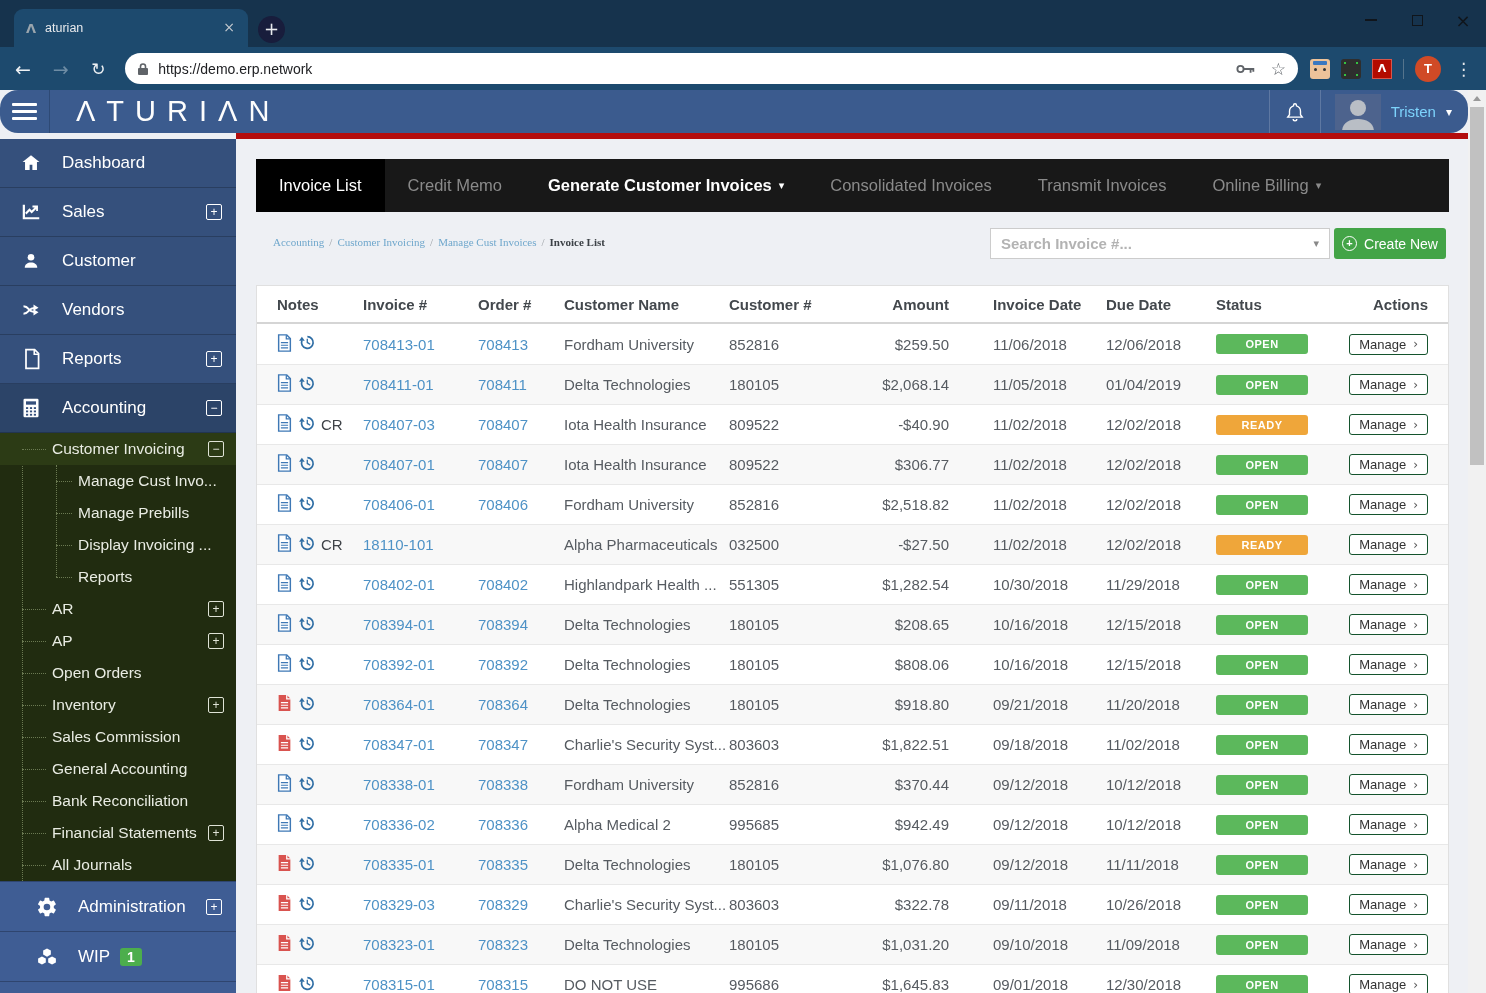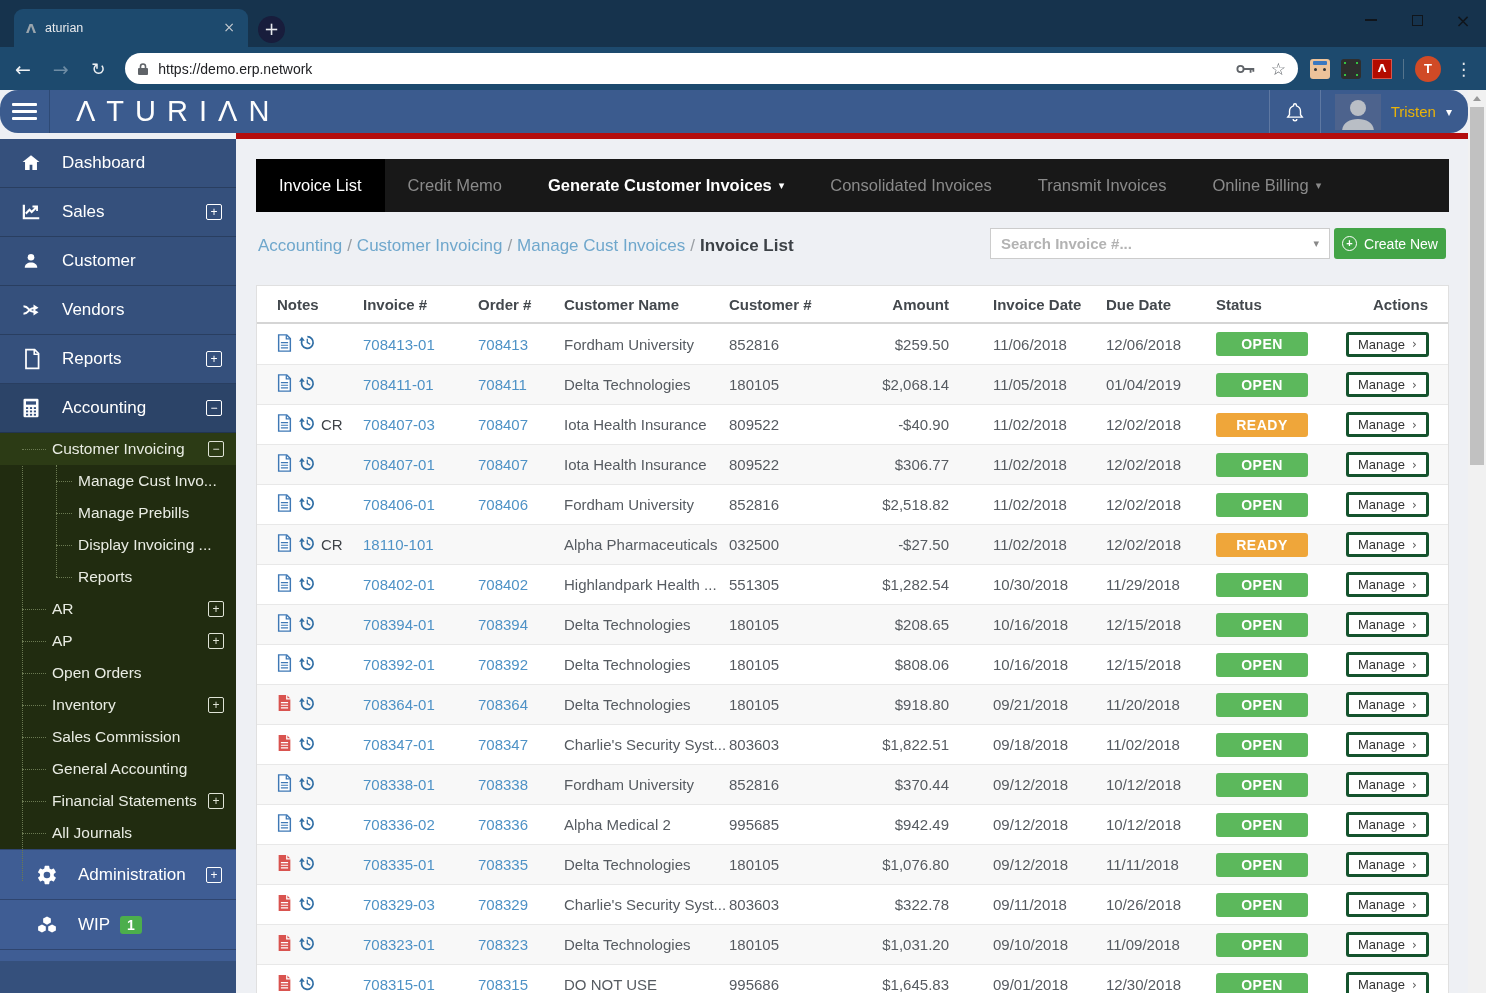--- a/index.html
+++ b/index.html
@@ -48,21 +48,21 @@
   
   .app-header { position:absolute; top:90px; left:0; width:1468px; height:43px; background:#3b5b8e; z-index:40; display:flex; align-items:center;border-radius:18px; }
   .hamburger { width:50px; height:100%; display:flex; flex-direction:column; justify-content:center; gap:4px; padding:0 12px; border-right:1px solid #2e4a75; }
   .hamburger i { display:block; height:3px; background:#fff; border-radius:1px; }
   .logo { margin-left:26px; color:#fdfdfd; font-size:29px; letter-spacing:11px; font-weight:400; }
   .hdr-right { margin-left:auto; height:100%; display:flex; align-items:center; }
   .hdr-div { width:1px; height:100%; background:rgba(255,255,255,.18); }
   .bell { width:50px; display:flex; justify-content:center; }
   .hdr-user { display:flex; align-items:center; padding:0 16px 0 14px; gap:10px; height:100%; }
   .avatar-box { width:46px; height:36px; background:#4d638d; display:flex; align-items:flex-end; justify-content:center; overflow:hidden; }
-  .user-name { color:#eab308; font-size:15px; }
+  .user-name { color:#7dd3fc; font-size:15px; }
   .user-caret { color:#fff; font-size:12px; }
   .red-stripe { position:absolute; top:133px; left:236px; width:1232px; height:6px; background:#b30d0d; z-index:41; }
 
   
   .sidebar { position:absolute; top:139px; left:0; width:236px; height:966px; background:#35507c; z-index:30; }
   .snav-item { height:49px; display:flex; align-items:center; padding:0 14px 0 18px; border-bottom:1px solid rgba(0,0,0,.22); color:#fff; }
   .snav-item.active { background:#2c4468; }
   .snav-ico { width:26px; display:flex; justify-content:center; margin-right:18px; }
   .snav-label { font-size:17px; flex:1; }
   .expander { width:16px; height:16px; border:1px solid #fff; border-radius:2px; font-size:12px; line-height:14px; text-align:center; color:#fff; }
@@ -81,21 +81,21 @@
   .wip-badge { margin-left:10px; background:var(--wip-badge,#4cae4c); color:#fff; font-size:14px; font-weight:bold; border-radius:3px; padding:1px 7px; }
   .side-fill { height:12px; background:#3f5d94; border-top:1px solid rgba(0,0,0,.25); }
 
   
   .tabbar { position:absolute; left:256px; top:159px; width:1193px; height:53px; background:#181818; display:flex; z-index:20; }
   .tb-item { display:flex; align-items:center; padding:0 23px; color:#8a8a8a; font-size:16.5px; gap:7px; }
   .tb-item.active { background:#000; color:#fff; }
   .tb-item.bright { color:#fff; font-weight:bold; }
   .tb-caret { font-size:11px; }
 
-  .breadcrumb { position:absolute; left:258px; top:236px; font-size:17px; color:#9a9fa4; z-index:20; }
+  .breadcrumb { position:absolute; left:273px; top:236px; font-size:11px; color:#9a9fa4; z-index:20;font-family:Liberation Serif, serif; }
   .breadcrumb a { color:#6fa7cc; text-decoration:none; }
   .breadcrumb .cur { color:#3c4146; font-weight:bold; }
   .bc-sep { margin:0 5px; }
 
   .searchbox { position:absolute; left:990px; top:228px; width:340px; height:31px; background:#fff; border:1px solid #ccc;
                display:flex; align-items:center; padding:0 10px; z-index:20; }
   .searchbox .ph { flex:1; color:#b3b3b3; font-size:15px; font-weight:bold; }
   .searchbox .caret { color:#888; font-size:11px; }
   .create-btn { position:absolute; left:1334px; top:228px; width:112px; height:31px; background:var(--create-button,#43a447);
                 border-radius:3px; display:flex; align-items:center; justify-content:center; gap:7px; color:#fff; font-size:14px; z-index:20; border:none; }
@@ -107,25 +107,25 @@
   .trow { height:40px; font-size:15px; color:#565b61; border-top:1px solid #e8e8e8; }
   .trow:first-of-type { border-top:none; }
   .trow:nth-of-type(even) { background:#f8f8f8; }
   .c-amount { text-align:right; }
   .c-invdate { padding-left:44px; }
   .c-actions { text-align:right; }
   .notes-cell { display:flex; align-items:center; gap:6px; }
   .cr { color:#3f4348; }
   .tlink { color:var(--link-blue,#4e92c6); text-decoration:none; }
   .cname { white-space:nowrap; overflow:hidden; }
-  .badge { display:inline-block; width:92px; padding:4px 0; border-radius:3px; color:#fff; font-size:14px; font-weight:bold;
+  .badge { display:inline-block; width:92px; padding:4px 0; border-radius:3px; color:#fff; font-size:11px; font-weight:bold;
            text-align:center; letter-spacing:.5px; }
   .st-open { background:var(--status-open,#5cb85c); }
   .st-ready { background:var(--status-ready,#efa63a); }
-  .manage-btn { display:inline-flex; align-items:center; gap:7px; background:#fff; border:3px solid #14532d; border-radius:3px;
+  .manage-btn { display:inline-flex; align-items:center; gap:7px; background:#fff; border:1px solid #14532d; border-radius:3px;
                 padding:2px 9px; font-size:13px; color:#333;justify-content:flex-end; }
   .manage-btn .chev { color:#555; font-size:12px; }
 
   
   .scrollbar { position:absolute; top:90px; right:0; width:18px; height:903px; background:#f1f1f1; z-index:60; }
   .sb-up { height:17px; display:flex; align-items:center; justify-content:center; }
   .sb-up i { width:0; height:0; border-left:4px solid transparent; border-right:4px solid transparent; border-bottom:5px solid #9a9a9a; }
   .sb-thumb { position:absolute; top:17px; left:2px; width:14px; height:358px; background:#c1c1c1; }
 </style>
 </head>
@@ -336,20 +336,24 @@
       <div class="sub-item lv1">
         <span class="stub"></span>
         <span class="lbl">Sales Commission</span>
       </div>
       <div class="sub-item lv1">
         <span class="stub"></span>
         <span class="lbl">General Accounting</span>
       </div>
       <div class="sub-item lv1">
         <span class="stub"></span>
+        <span class="lbl">Bank Reconciliation</span>
+      </div>
+      <div class="sub-item lv1">
+        <span class="stub"></span>
         <span class="lbl">Financial Statements</span>
         <span class="expander sub-exp">+</span>
       </div>
       <div class="sub-item lv1">
         <span class="stub"></span>
         <span class="lbl">All Journals</span>
       </div>
     </div>
   <div class="snav-bottom" id="side-bottom">
       <div class="snav-item">

